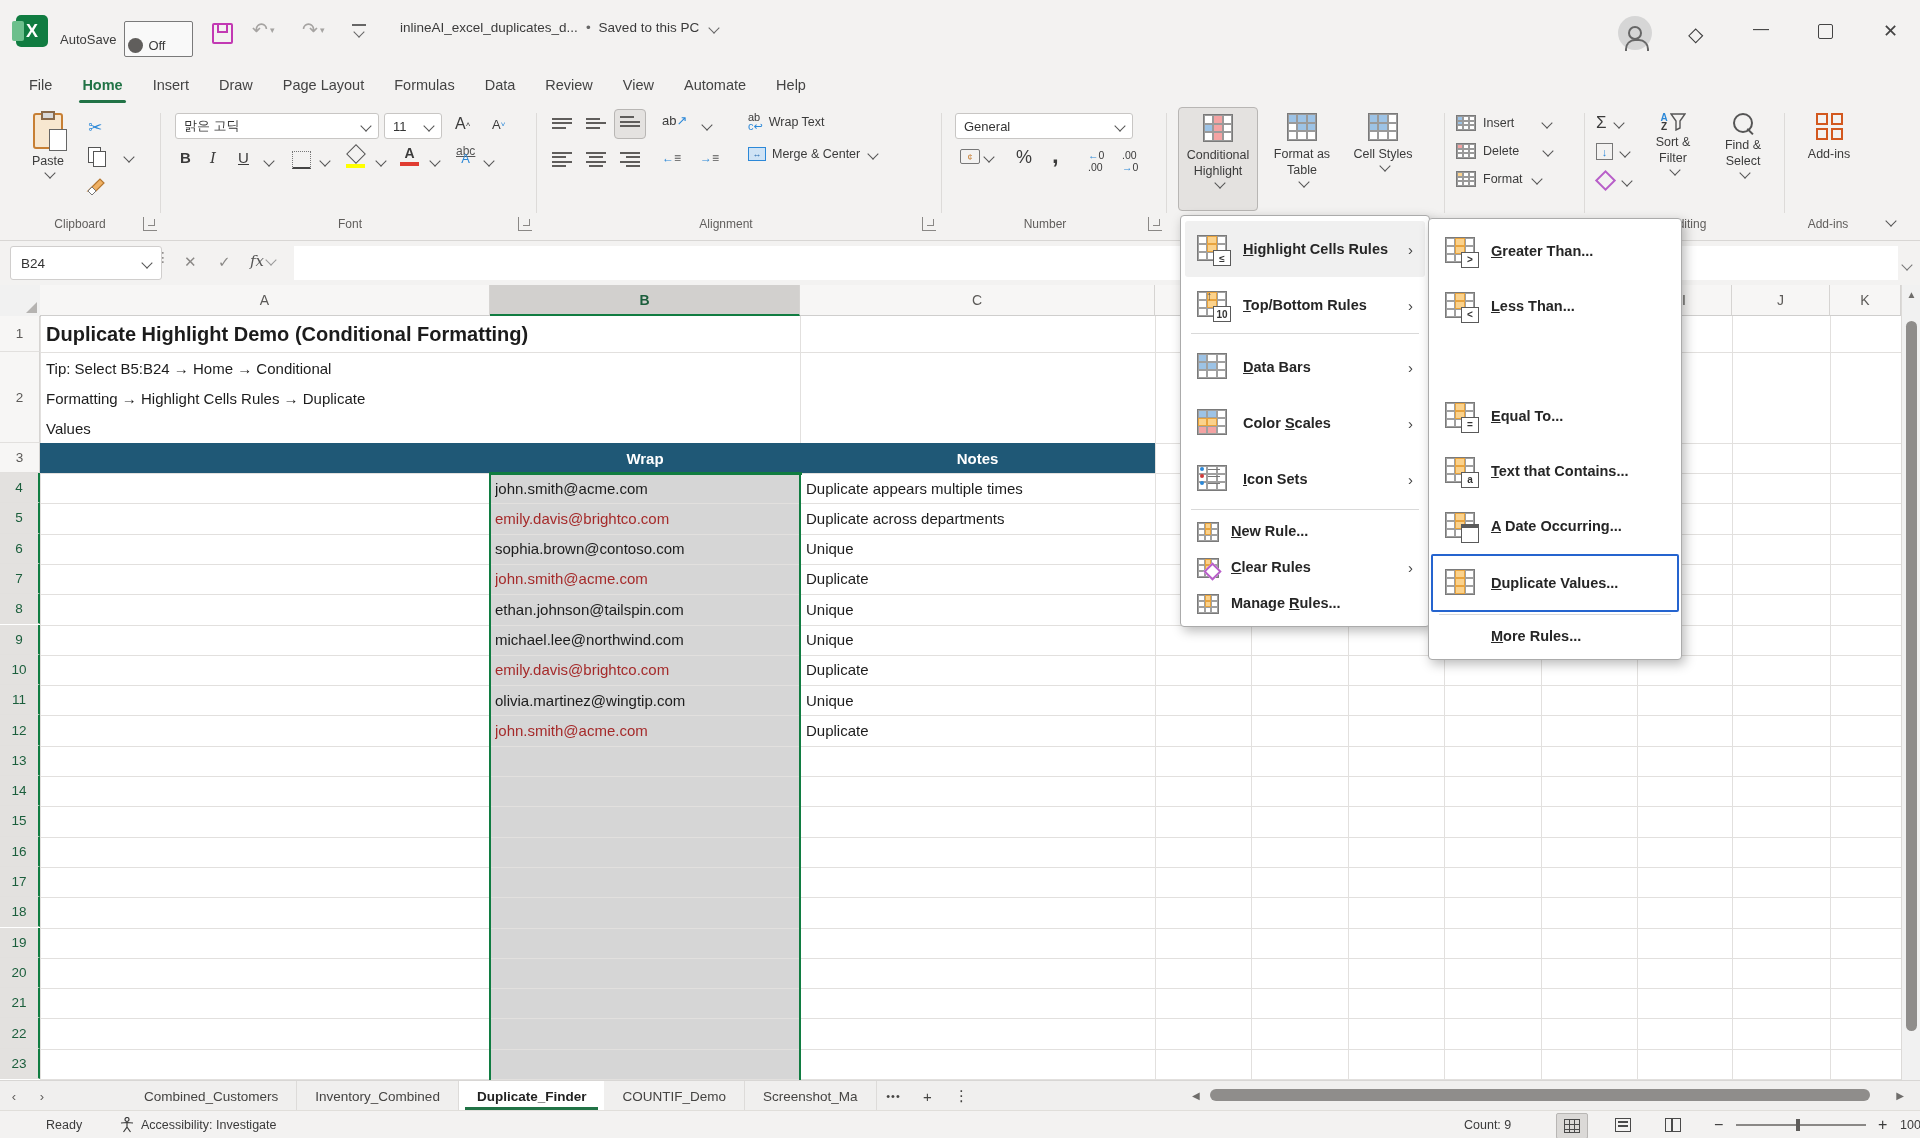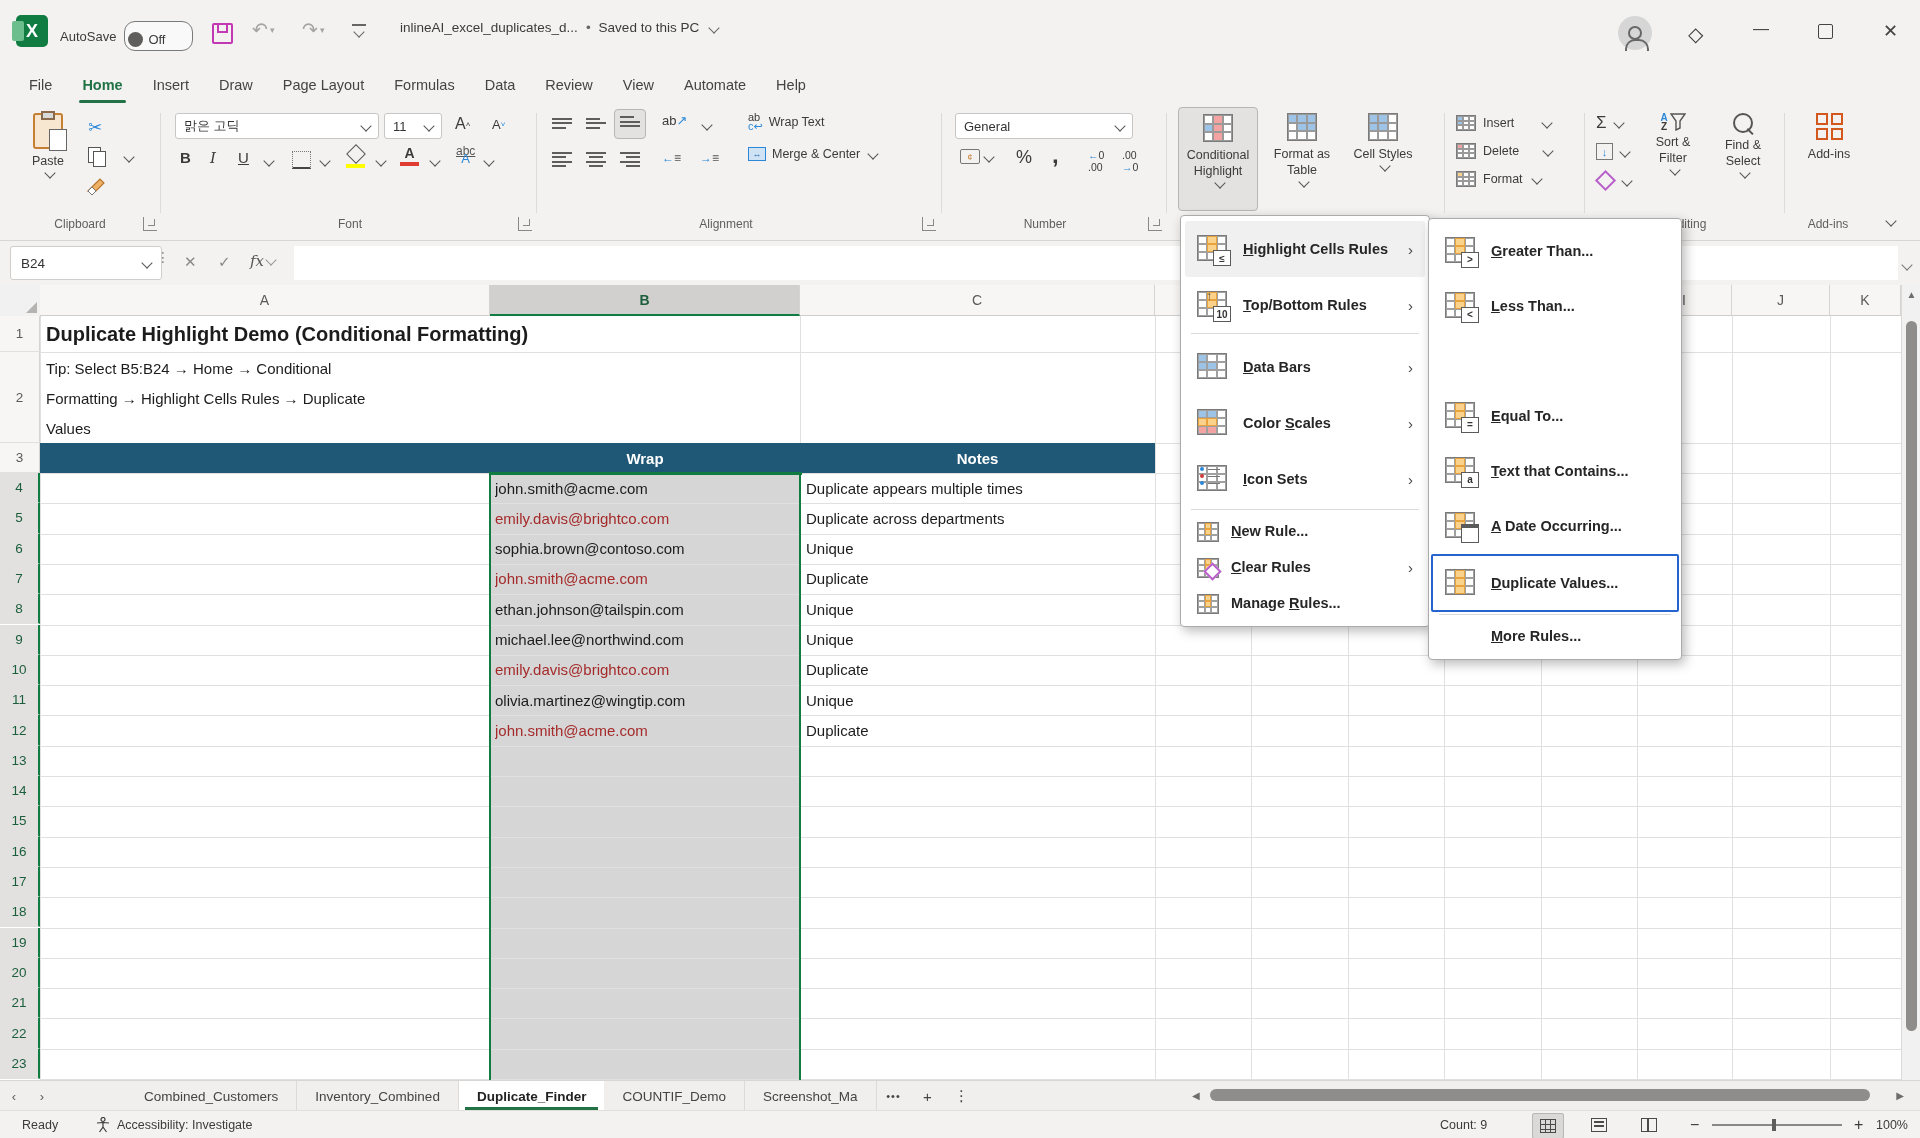--- a/index.html
+++ b/index.html
@@ -4,21 +4,21 @@
 <style>
   html,body{margin:0;padding:0;background:#e8e8e8;}
   #app{position:relative;width:1920px;height:1138px;background:#fff;font-family:"Liberation Sans","DejaVu Sans",sans-serif;overflow:hidden;color:#333;}
   .abs{position:absolute;}
   .flex{display:flex;align-items:center;}
   
   #titlebar{left:0;top:0;width:1920px;height:64px;background:#f3f2f1;}
   #excel-logo{left:16px;top:15px;width:32px;height:32px;background:#107C41;border-radius:5px;color:#fff;font-weight:bold;font-size:18px;display:flex;align-items:center;justify-content:center;}
   #excel-logo::before{content:"";position:absolute;left:-4px;top:6px;width:12px;height:20px;background:#6cbf8c;border-radius:2px;z-index:-0;}
   .tb-text{font-size:13px;color:#3b3b3b;}
-  #autosave-pill{border:1px solid #7a7a7a;border-radius:11px;height:22px;width:58px;display:flex;align-items:center;padding:6px 6px 0 3px;gap:5px;background:#f9f9f9;}
+  #autosave-pill{border:1px solid #7a7a7a;border-radius:2px;height:22px;width:58px;display:flex;align-items:center;padding:12px 6px 0 3px;gap:5px;background:#f9f9f9;}
   #autosave-knob{width:15px;height:15px;border-radius:50%;background:#605e5c;}
   #save-icon{width:17px;height:17px;border:2px solid #c239b3;border-radius:2px;position:relative;}
   #save-icon::before{content:"";position:absolute;left:3px;top:0;width:7px;height:6px;border:2px solid #c239b3;border-top:none;}
   .undo-redo{font-size:19px;color:#a6a4a2;}
   .mini-chev{font-size:9px;color:#a6a4a2;margin-left:2px;}
   #search-box{left:805px;top:13px;width:495px;height:38px;background:#fff;border:1px solid #d1d1d1;border-radius:4px;display:flex;align-items:center;padding-left:16px;gap:10px;box-sizing:border-box;}
   .mag{width:11px;height:11px;border:2px solid #605e5c;border-radius:50%;position:relative;}
   .mag::after{content:"";position:absolute;left:10px;top:10px;width:7px;height:2px;background:#605e5c;transform:rotate(45deg);transform-origin:0 0;}
   #avatar{left:1618px;top:16px;width:34px;height:34px;border-radius:50%;background:#d6d6d6;display:flex;align-items:center;justify-content:center;}
   .person{width:10px;height:10px;border:2px solid #666;border-radius:50%;position:relative;}
@@ -96,21 +96,21 @@
   #tabsbar{left:0;top:1080px;width:1920px;height:30px;background:#f0efee;border-top:1px solid #d8d6d4;display:flex;align-items:stretch;}
   .navarr{width:28px;display:flex;align-items:center;justify-content:center;color:#5f5d5b;font-size:13px;}
   .stab{display:flex;align-items:center;padding:0 18px;font-size:13.5px;color:#454442;position:relative;border-right:1px solid #dddbd9;}
   .stab.active{background:#fff;font-weight:bold;color:#222;border-right:none;}
   .stab.active::after{content:"";position:absolute;left:6px;right:6px;bottom:1px;height:3px;background:#217346;}
   .tabtool{width:34px;display:flex;align-items:center;justify-content:center;color:#454442;font-size:15px;}
   #hscroll{position:absolute;left:1192px;top:1086px;width:712px;height:18px;}
   #hthumb{position:absolute;left:18px;top:3px;width:660px;height:12px;background:#8f8d8b;border-radius:7px;}
   
   #statusbar{left:0;top:1110px;width:1920px;height:28px;background:#f3f2f1;border-top:1px solid #e0deda;font-size:12.5px;color:#3b3b3b;}
-  .sb-item{position:absolute;top:0;height:28px;display:flex;align-items:center;}
+  .sb-item{position:absolute;top:0;height:28px;display:flex;align-items:center;margin-left:24px;}
   .viewicon{width:30px;height:24px;display:flex;align-items:center;justify-content:center;border-radius:2px;}
   .viewicon.pressed{background:#dbd9d7;}
   .vi-box{width:14px;height:12px;border:1.5px solid #4a4a4a;position:relative;}
   #zoomtrack{width:130px;height:2px;background:#8a8886;position:relative;}
   #zoomknob{position:absolute;left:60px;top:-5px;width:4px;height:12px;background:#5f5d5b;}
 </style>
 </head>
 <body>
 
 <div id="app">

